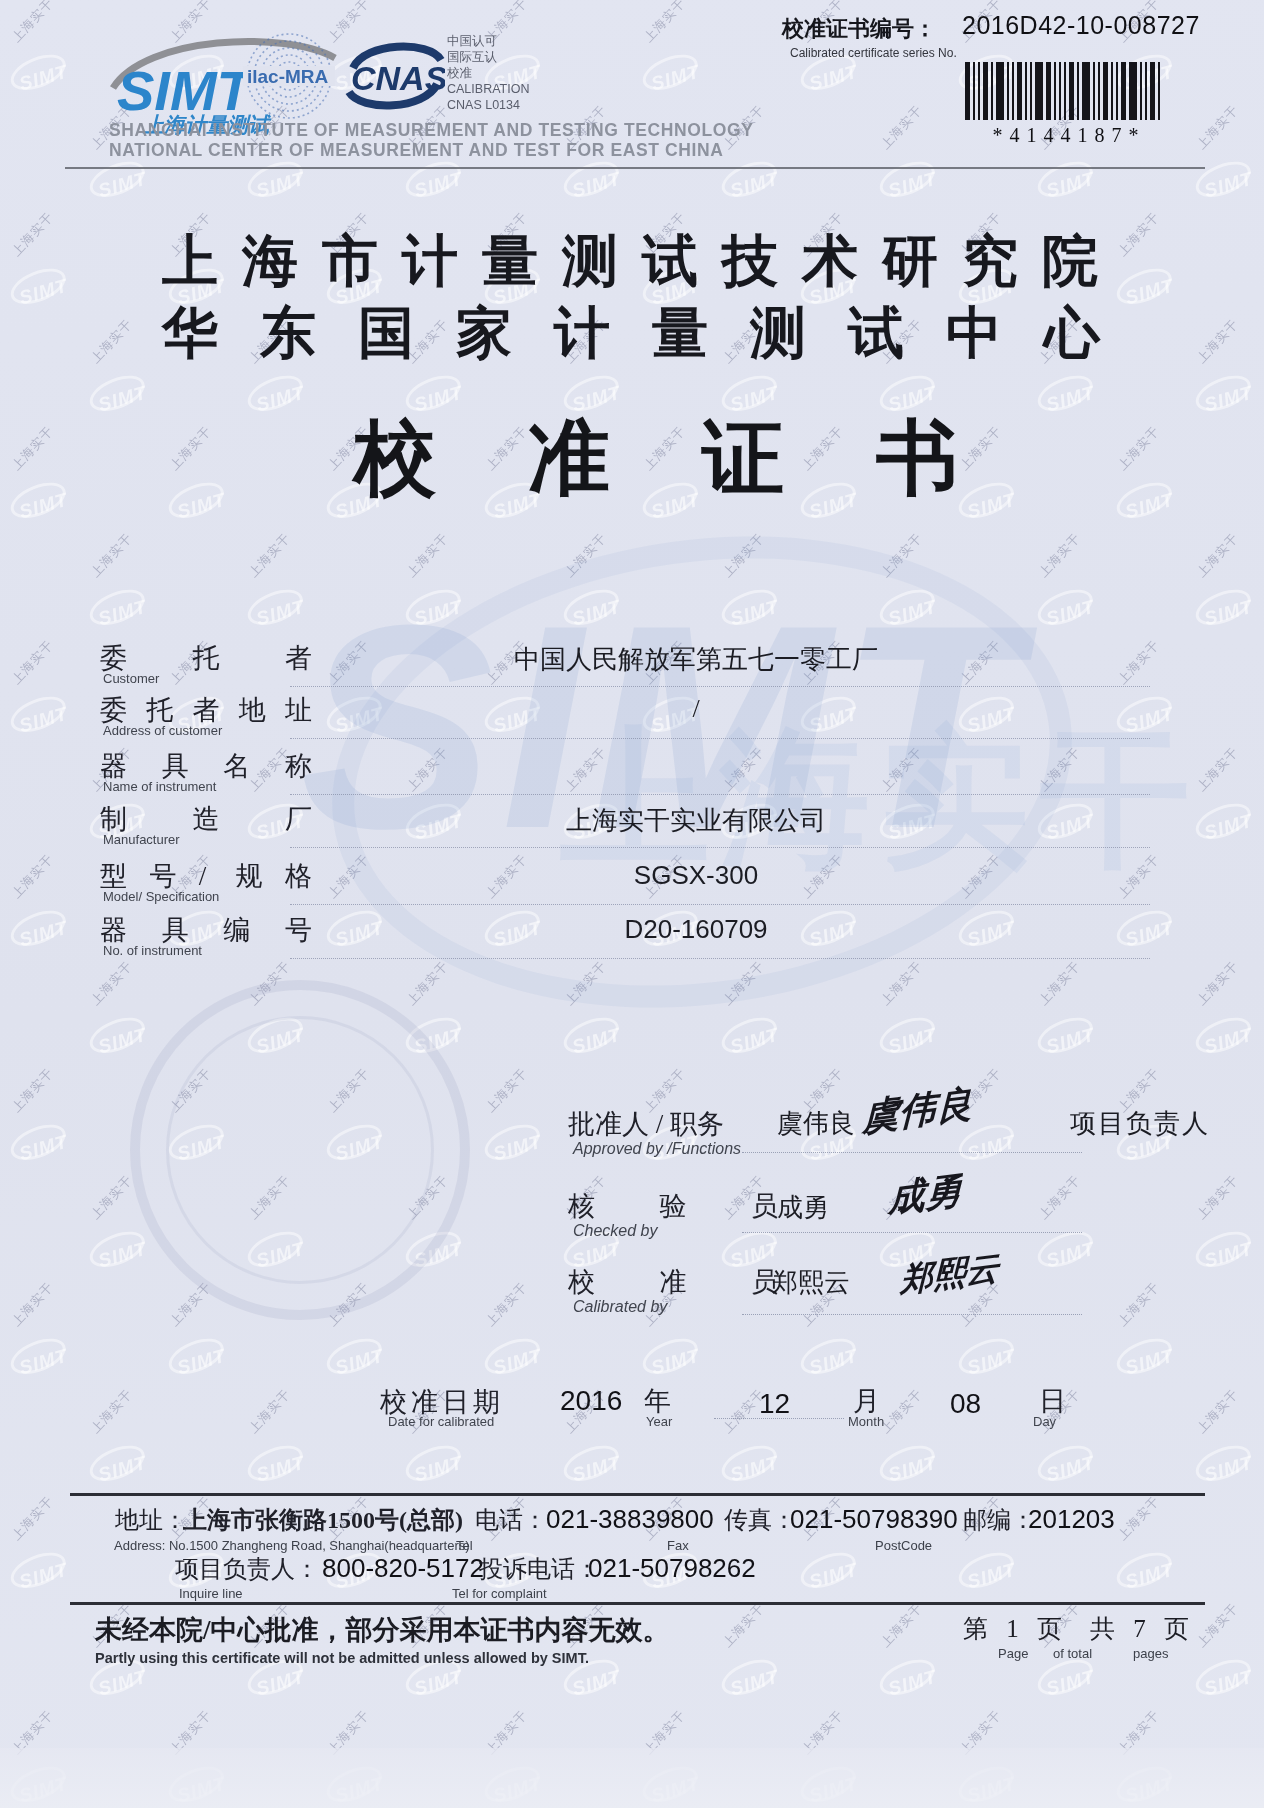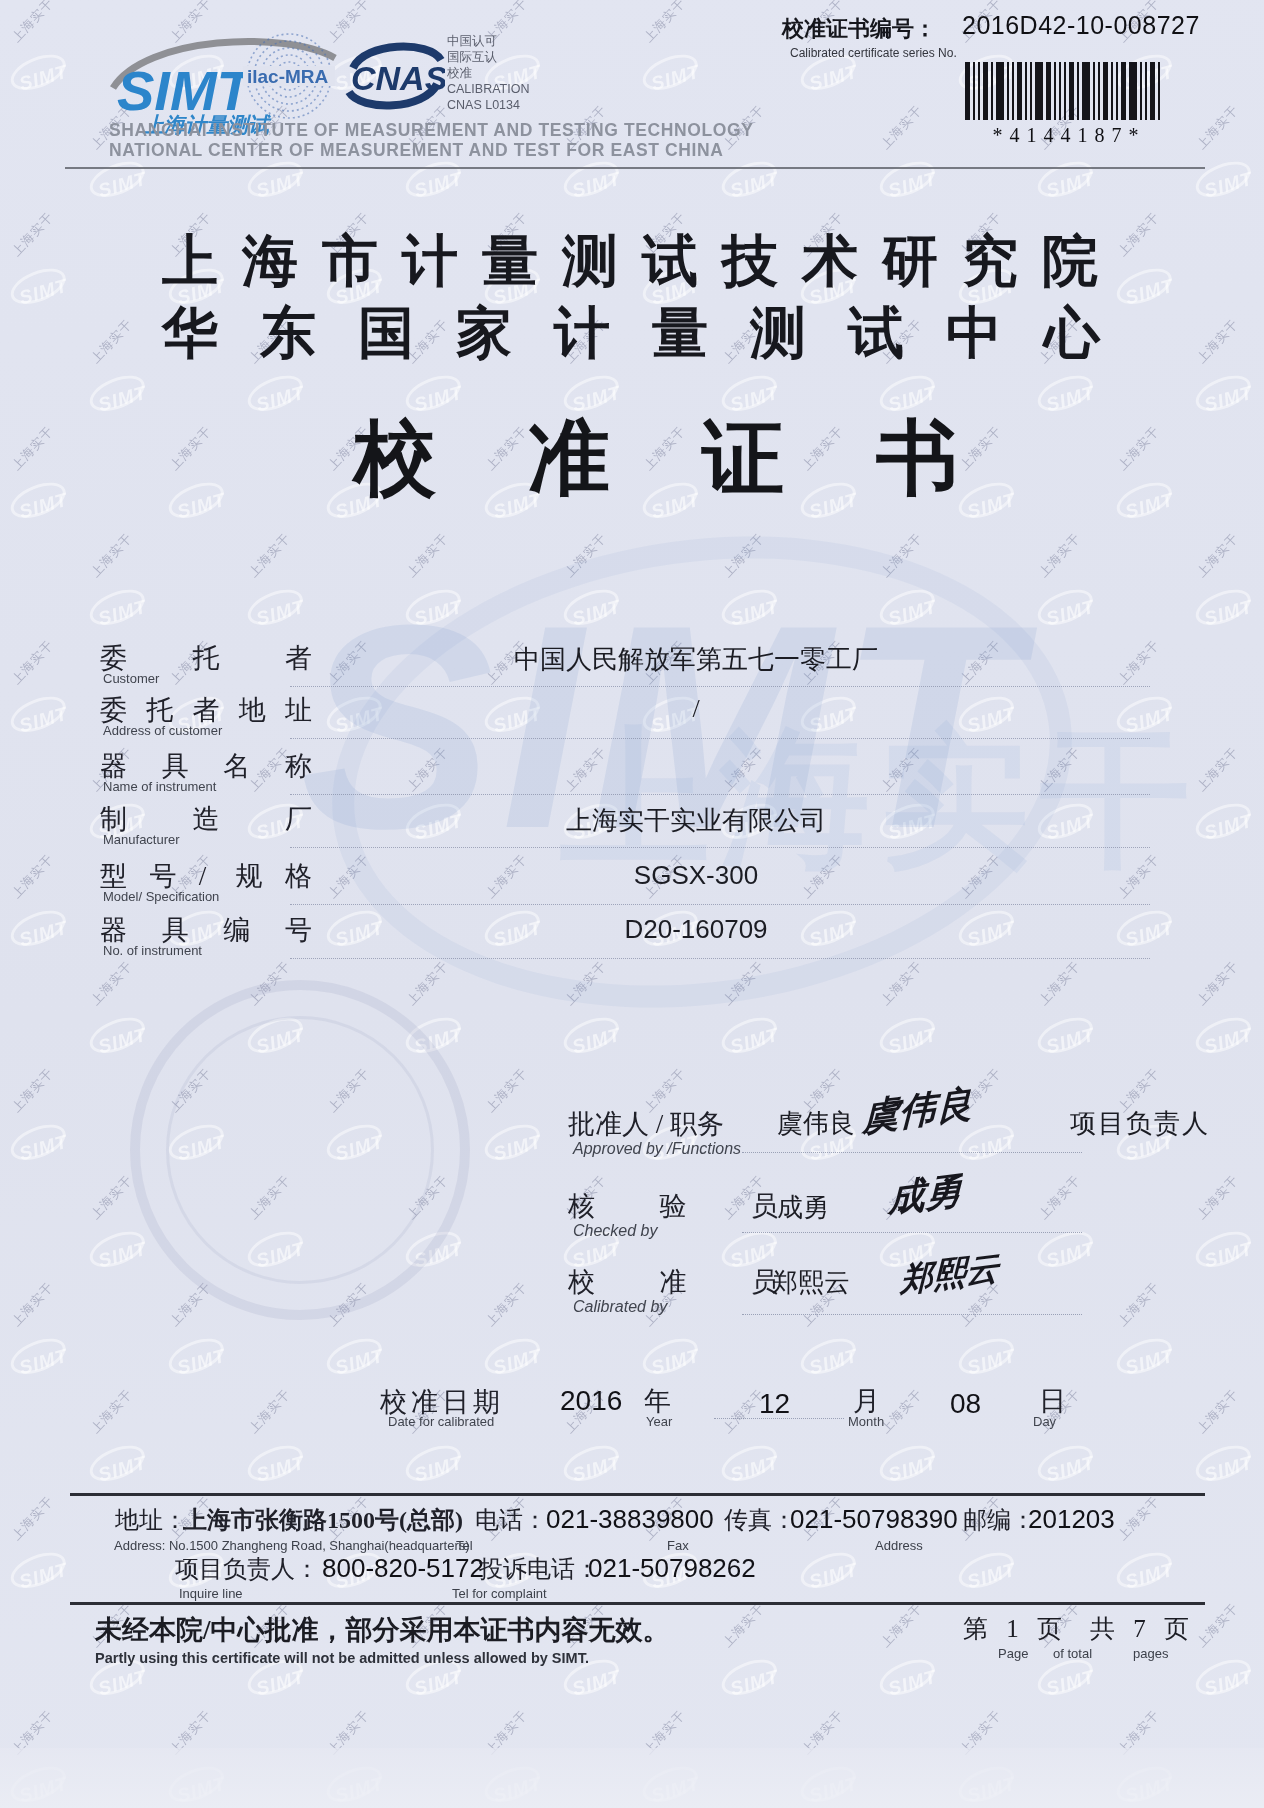--- a/index.html
+++ b/index.html
@@ -517,21 +517,21 @@
   <div class="abs fzh" style="left:183px;top:1504px;font-weight:600;">上海市张衡路1500号(总部)</div>
   <div class="abs fen" style="left:114px;top:1538px;">Address: No.1500  Zhangheng Road, Shanghai(headquarters)</div>
   <div class="abs fzh" style="left:475px;top:1504px;">电话：</div>
   <div class="abs fnum" style="left:538px;top:1504px;margin-left:8px;">021-38839800</div>
   <div class="abs fen" style="left:456px;top:1538px;">Tel</div>
   <div class="abs fzh" style="left:724px;top:1504px;">传真：</div>
   <div class="abs fnum" style="left:790px;top:1504px;">021-50798390</div>
   <div class="abs fen" style="left:667px;top:1538px;">Fax</div>
   <div class="abs fzh" style="left:963px;top:1504px;">邮编：</div>
   <div class="abs fnum" style="left:1028px;top:1504px;">201203</div>
-  <div class="abs fen" style="left:875px;top:1538px;">Address</div>
+  <div class="abs fen" style="left:875px;top:1538px;">PostCode</div>
 
   <div class="abs fzh" style="left:175px;top:1553px;">项目负责人：</div>
   <div class="abs fnum" style="left:322px;top:1553px;">800-820-5172</div>
   <div class="abs fen" style="left:179px;top:1586px;">Inquire line</div>
   <div class="abs fzh" style="left:479px;top:1553px;">投诉电话：</div>
   <div class="abs fnum" style="left:588px;top:1553px;">021-50798262</div>
   <div class="abs fen" style="left:452px;top:1586px;">Tel for complaint</div>
 
   <div class="abs fsep" style="top:1602px;"></div>
 

